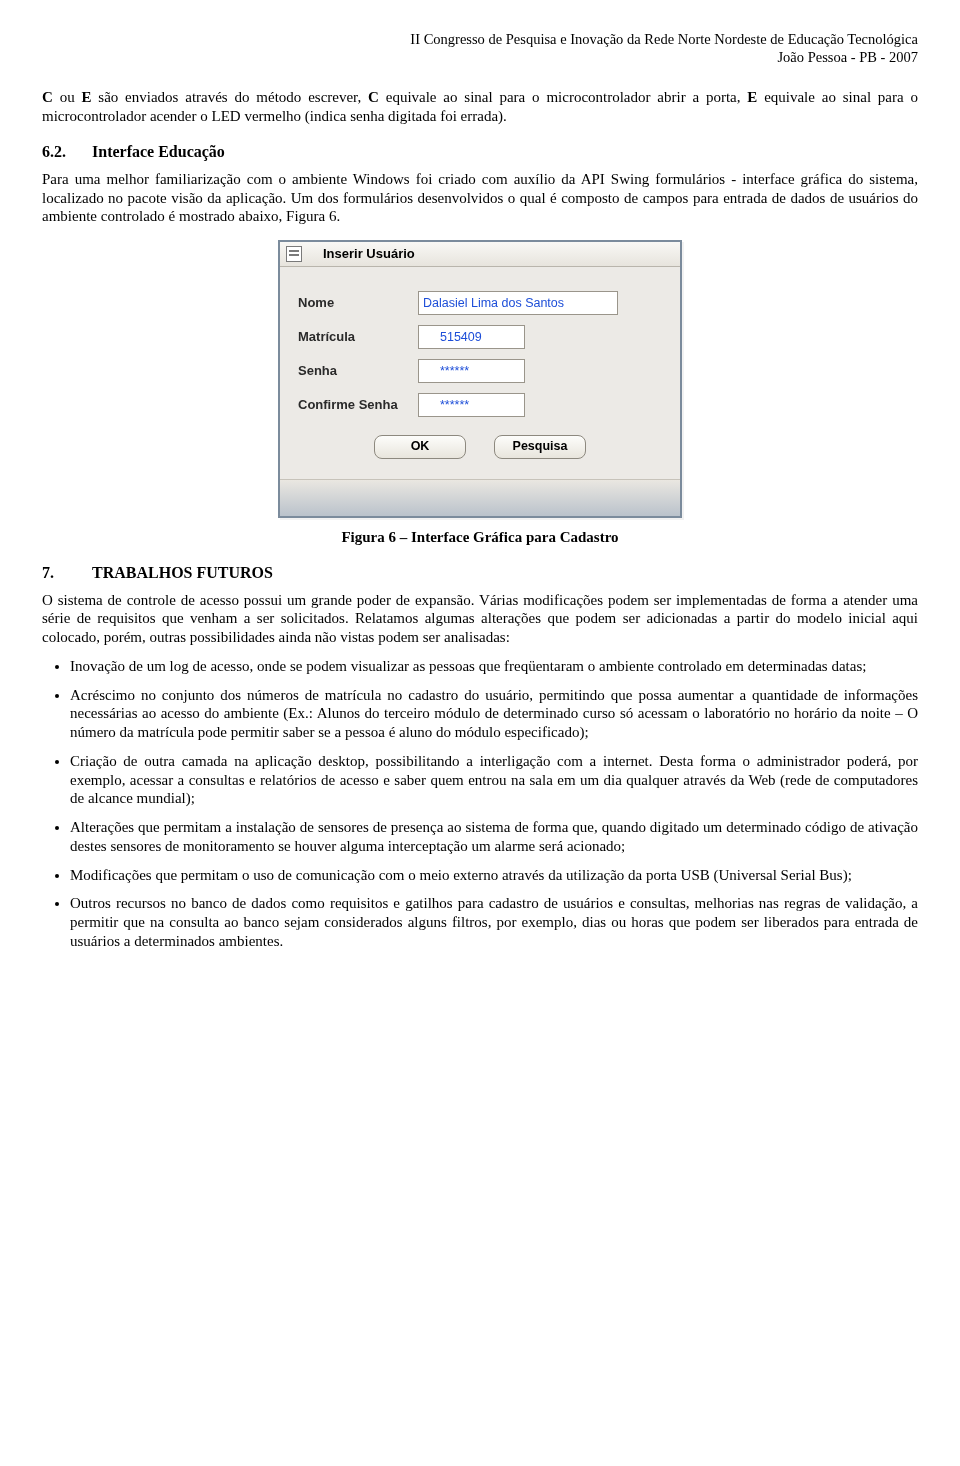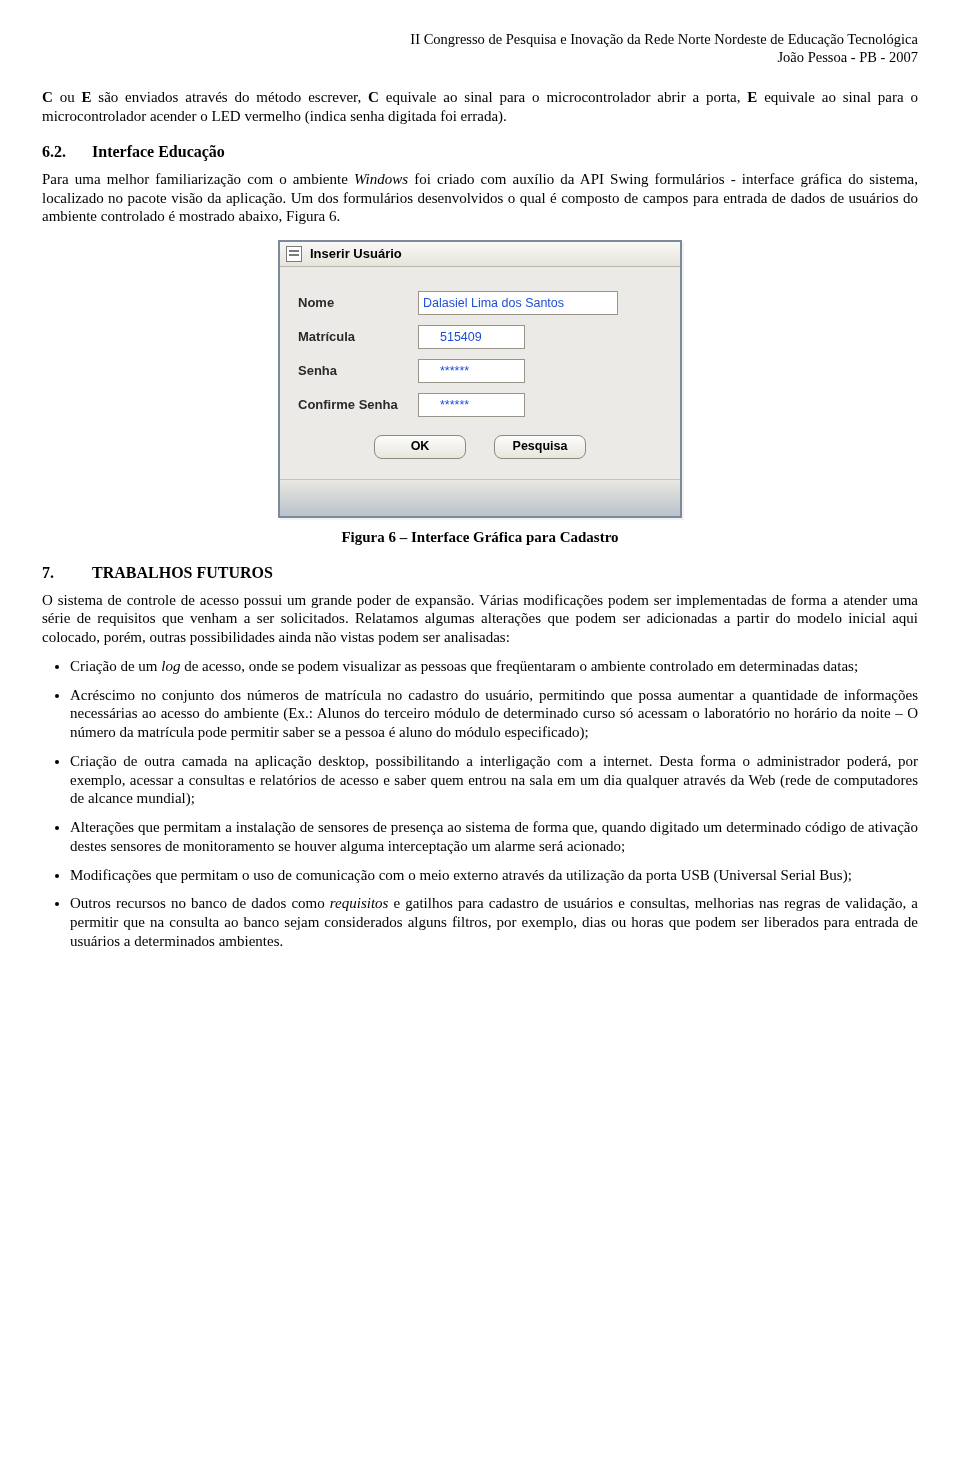--- a/index.html
+++ b/index.html
@@ -20,21 +20,21 @@
   }
   .justify { text-align: justify; }
   .para { margin: 8px 0; }
   .section-title {
     font-weight: bold;
     font-size: 16px;
     margin: 16px 0 8px 0;
   }
   .section-title .num { display:inline-block; width: 50px; }
   .bold { font-weight: bold; }
-  .italic { font-style: italic; }
+  .italic { }
   .figure-wrap {
     text-align: center;
     margin: 14px 0 10px 0;
   }
   .figure-caption {
     text-align: center;
     font-weight: bold;
     font-size: 15px;
     margin: 10px 0 6px 0;
   }
@@ -58,21 +58,21 @@
     box-shadow: 2px 2px 0 rgba(0,0,0,0.05);
     font-family: Arial, sans-serif;
     font-size: 13px;
   }
   .dialog-titlebar {
     background: linear-gradient(#f9f8f5, #e7e4dd);
     border-bottom: 1px solid #b9b5ac;
     padding: 4px 6px;
     display: flex;
     align-items: center;
-    gap: 8px;
+    gap: 21px;
     font-weight: bold;
   }
   .dialog-titlebar .sys-icon {
     width: 14px; height: 14px;
     border: 1px solid #7a7a7a;
     background: #fff;
     position: relative;
   }
   .dialog-titlebar .sys-icon::before,
   .dialog-titlebar .sys-icon::after {
@@ -181,21 +181,21 @@
 <div class="figure-caption">Figura 6 – Interface Gráfica para Cadastro</div>
 
 <div class="section-title">
   <span class="num">7.</span><span>TRABALHOS FUTUROS</span>
 </div>
 
 <p class="para justify">O sistema de controle de acesso possui um grande poder de expansão. Várias modificações podem ser implementadas de forma a atender uma série de requisitos que venham a ser solicitados. Relatamos algumas alterações que podem ser adicionadas a partir do modelo inicial aqui colocado, porém, outras possibilidades ainda não vistas podem ser analisadas:</p>
 
 <ul class="doc-list">
   <li>
-    <span>Criação de um </span><span class="italic">log</span><span> de acesso, onde se podem visualizar as pessoas que freqüentaram o ambiente controlado em determinadas datas;</span>
+    <span>Inovação de um </span><span class="italic">log</span><span> de acesso, onde se podem visualizar as pessoas que freqüentaram o ambiente controlado em determinadas datas;</span>
   </li>
   <li>Acréscimo no conjunto dos números de matrícula no cadastro do usuário, permitindo que possa aumentar a quantidade de informações necessárias ao acesso do ambiente (Ex.: Alunos do terceiro módulo de determinado curso só acessam o laboratório no horário da noite – O número da matrícula pode permitir saber se a pessoa é aluno do módulo especificado);</li>
   <li>Criação de outra camada na aplicação desktop, possibilitando a interligação com a internet. Desta forma o administrador poderá, por exemplo, acessar a consultas e relatórios de acesso e saber quem entrou na sala em um dia qualquer através da Web (rede de computadores de alcance mundial);</li>
   <li>Alterações que permitam a instalação de sensores de presença ao sistema de forma que, quando digitado um determinado código de ativação destes sensores de monitoramento se houver alguma interceptação um alarme será acionado;</li>
   <li>Modificações que permitam o uso de comunicação com o meio externo através da utilização da porta USB (Universal Serial Bus);</li>
   <li>
     <span>Outros recursos no banco de dados como </span><span class="italic">requisitos</span><span> e gatilhos para cadastro de usuários e consultas, melhorias nas regras de validação, a permitir que na consulta ao banco sejam considerados alguns filtros, por exemplo, dias ou horas que podem ser liberados para entrada de usuários a determinados ambientes.</span>
   </li>
 </ul>
 

